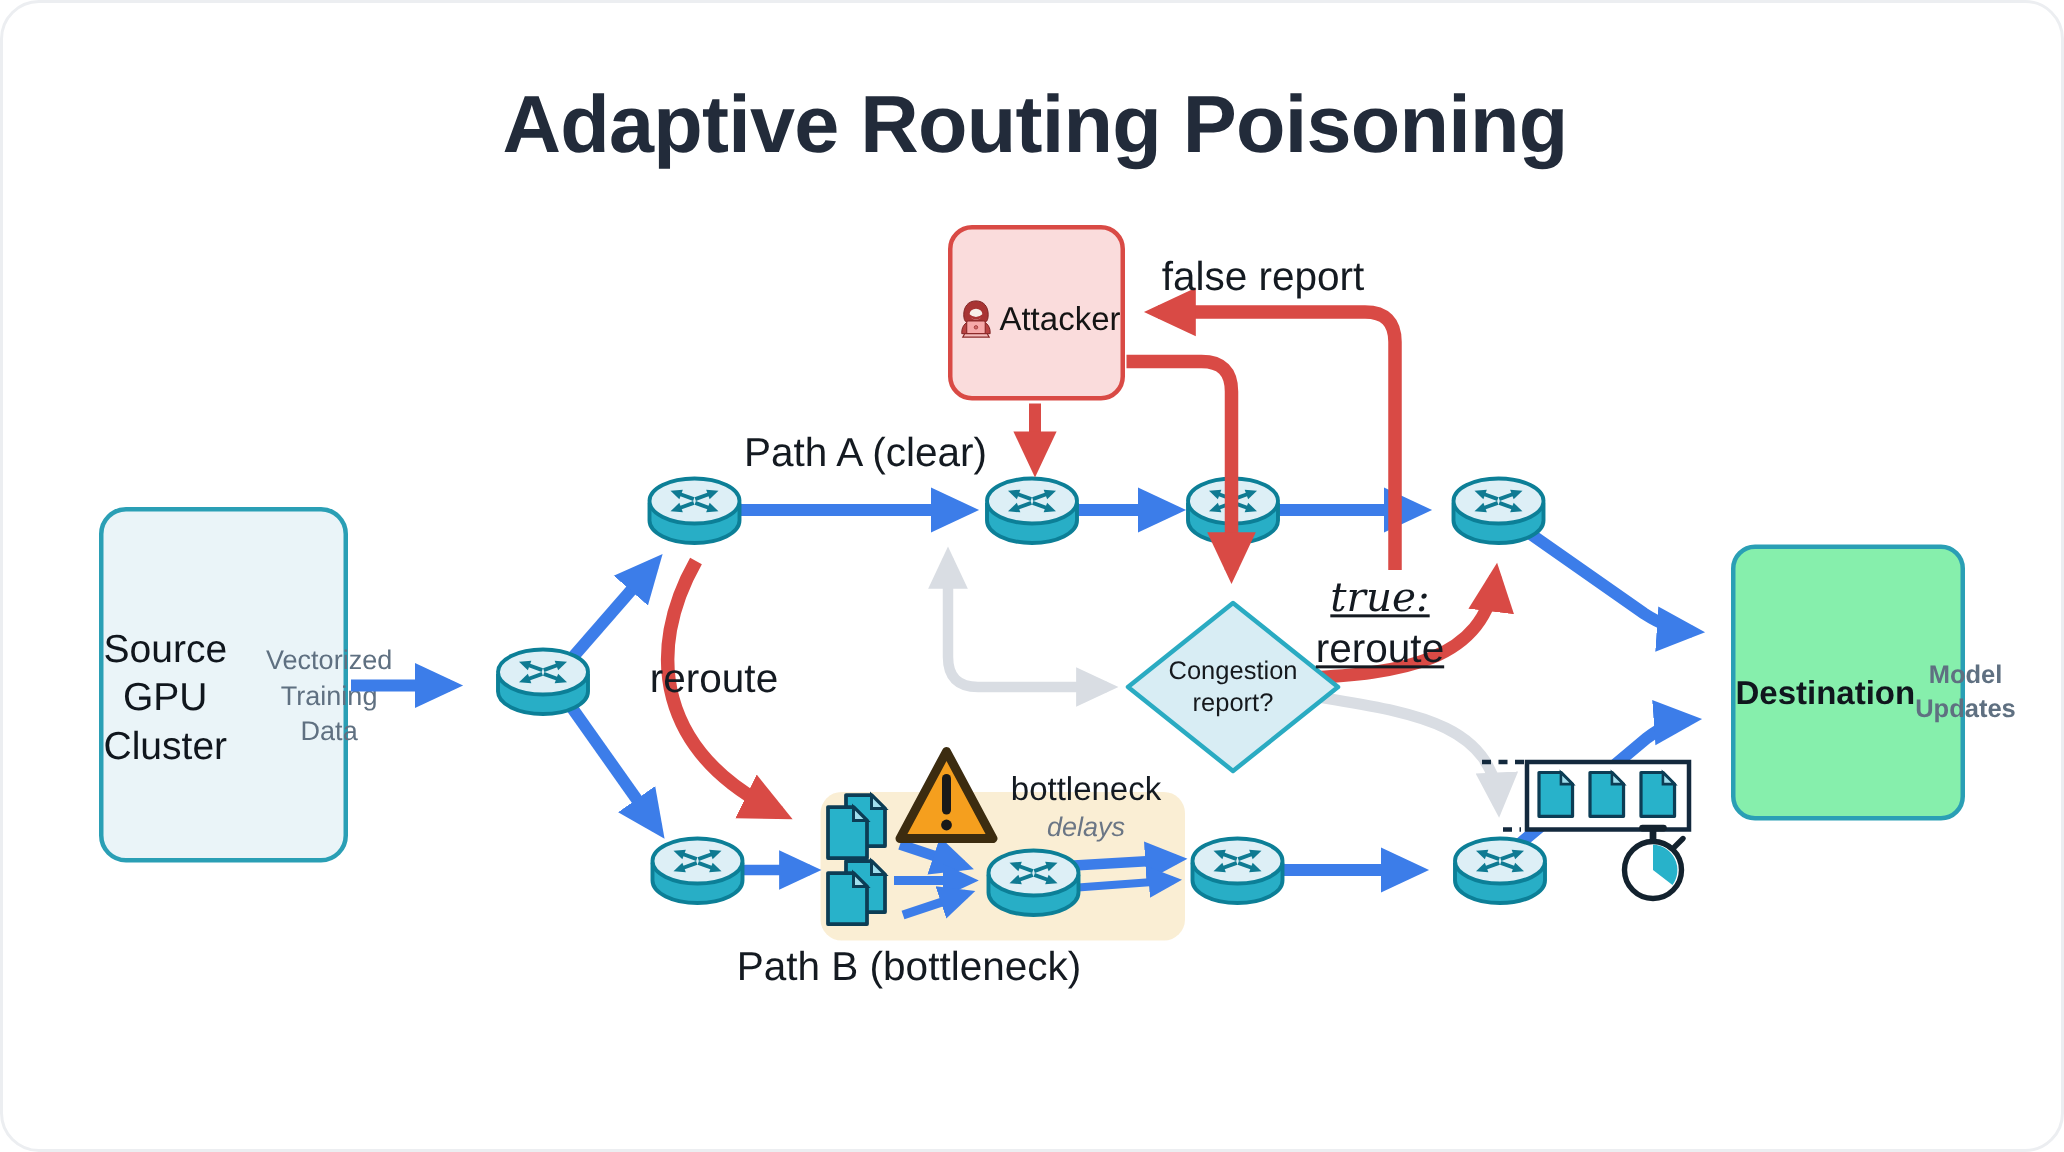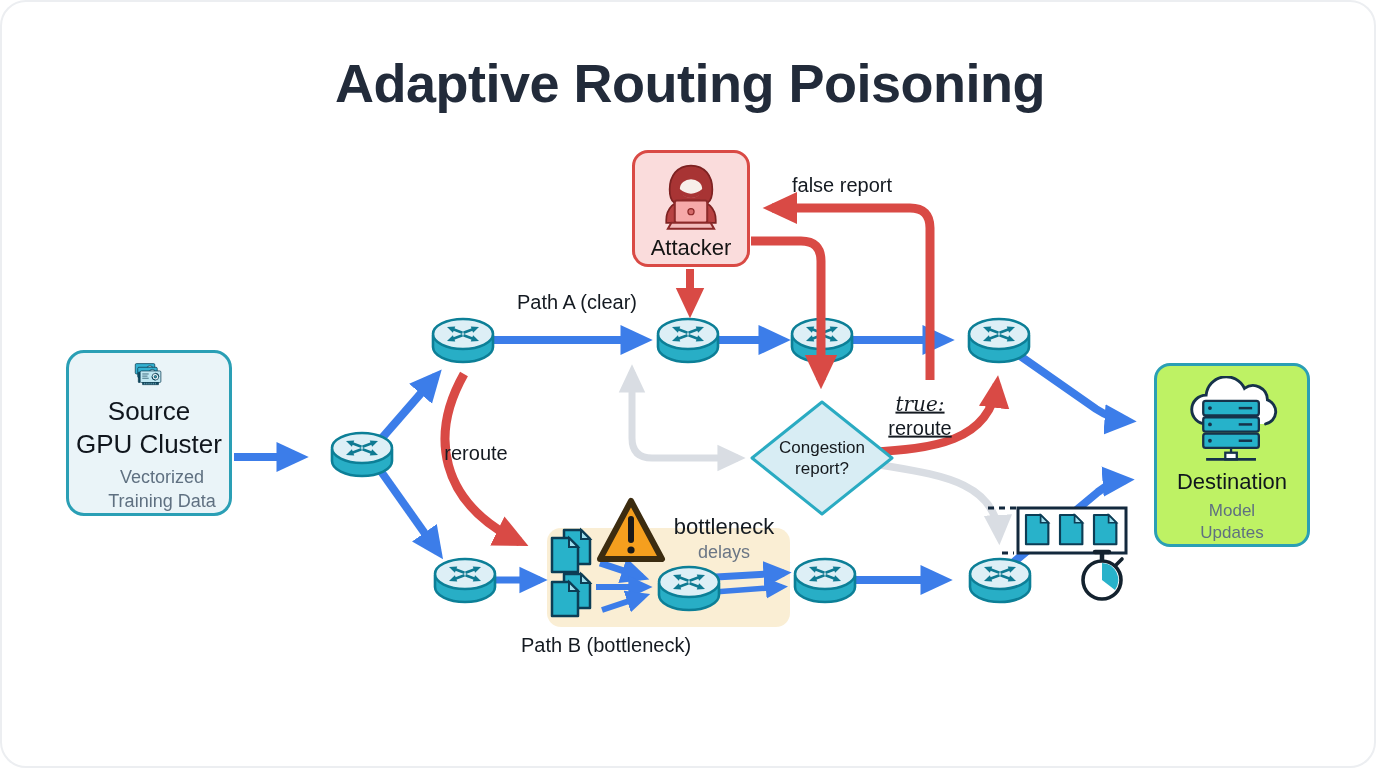--- a/index.html
+++ b/index.html
@@ -8,49 +8,49 @@
   .stage {
     position:relative; width:1376px; height:768px; background:#fff;
     border:2px solid #eceef1; border-radius:26px; overflow:hidden;
   }
   .abs { position:absolute; }
   .ctr { transform:translate(-50%,-50%); text-align:center; }
   .title {
     font-size:54px; font-weight:600; letter-spacing:-0.5px; color:#222b3a;
     white-space:nowrap;
   }
-  .lbl { font-size:20px; color:#141a21; line-height:1.22; white-space:nowrap; }
-  .lbl-sm { font-size:18px; color:#6b7685; white-space:nowrap; }
+  .lbl { font-size:27px; color:#141a21; line-height:1.22; white-space:nowrap; }
+  .lbl-sm { font-size:18px; color:#6b7685; white-space:nowrap;font-style:italic; }
   .serif-it { font-family:"DejaVu Serif", serif; font-style:italic; }
   .node-box {
-    position:absolute; border-radius:18px; display:flex; flex-direction:column;
+    position:absolute; border-radius:18px; display:flex; flex-direction:row;
     align-items:center; justify-content:flex-start;
   }
   .src-box { background:#eaf4f8; border:3px solid var(--teal); }
-  .dst-box { background:#bef264; border:3px solid var(--teal); border-radius:16px; }
+  .dst-box { background:#86efac; border:3px solid var(--teal); border-radius:16px;font-weight:bold; }
   .atk-box { background:#fadcdc; border:3px solid var(--attack-red); border-radius:16px; }
   .box-title { font-size:26px; color:#10161d; line-height:1.25; text-align:center; }
   .box-title-sm { font-size:22px; color:#10161d; line-height:1.3; text-align:center; }
   .box-sub { font-size:18px; color:#5f7081; line-height:1.3; text-align:center; }
   .atk-label { font-size:22px; color:#141414; }
   .cream {
     position:absolute; background:#faedd2; border-radius:14px; opacity:0.95;
   }
   .decision-text { font-size:17px; color:#15191d; line-height:1.25; }
   svg.layer { position:absolute; left:0; top:0; pointer-events:none; }
   .z1 { z-index:1; } .z2 { z-index:2; } .z3 { z-index:3; }
 </style>
 </head>
 <body>
 
 <div class="stage">
 
   <div class="cream z1 abs" style="left:545px; top:526px; width:243px; height:99px;"></div>
 
-  <div class="node-box src-box z1" style="left:64px; top:348px; width:166px; height:166px; padding-top:10px;">
+  <div class="node-box src-box z1" style="left:64px; top:336px; width:166px; height:237px; padding-top:10px;">
     <svg width="122" height="86" viewBox="0 0 122 86">
       <g stroke="#0a3950" stroke-width="2.4" stroke-linejoin="round">
         <g transform="translate(8,0)">
           <rect x="8" y="2" width="64" height="34" rx="4" fill="#34b2d2"></rect>
           <circle cx="56" cy="19" r="10" fill="#bfe7f2"></circle>
         </g>
         <g transform="translate(16,12)">
           <rect x="8" y="2" width="64" height="34" rx="4" fill="#34b2d2"></rect>
           <circle cx="56" cy="19" r="10" fill="#bfe7f2"></circle>
         </g>

